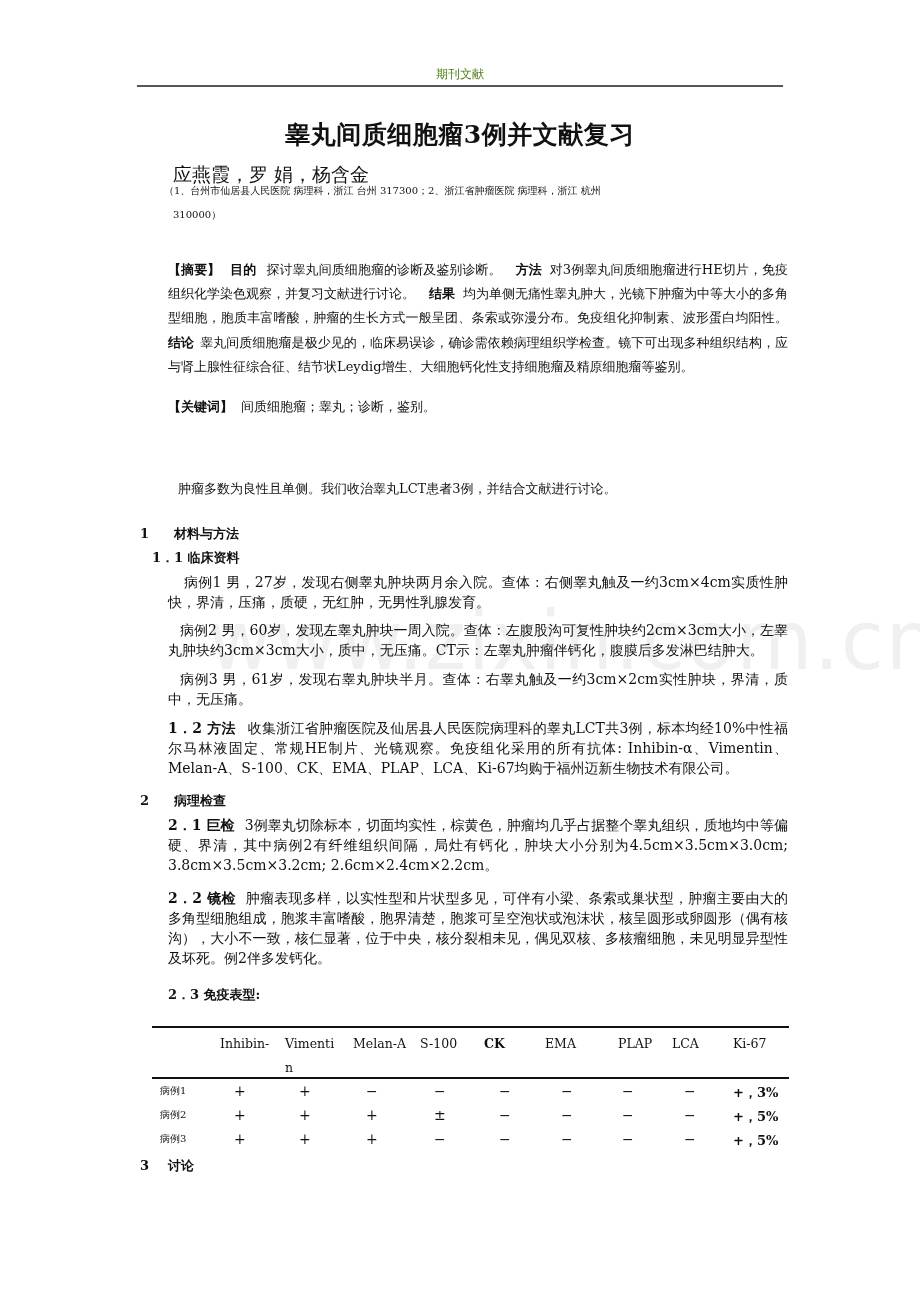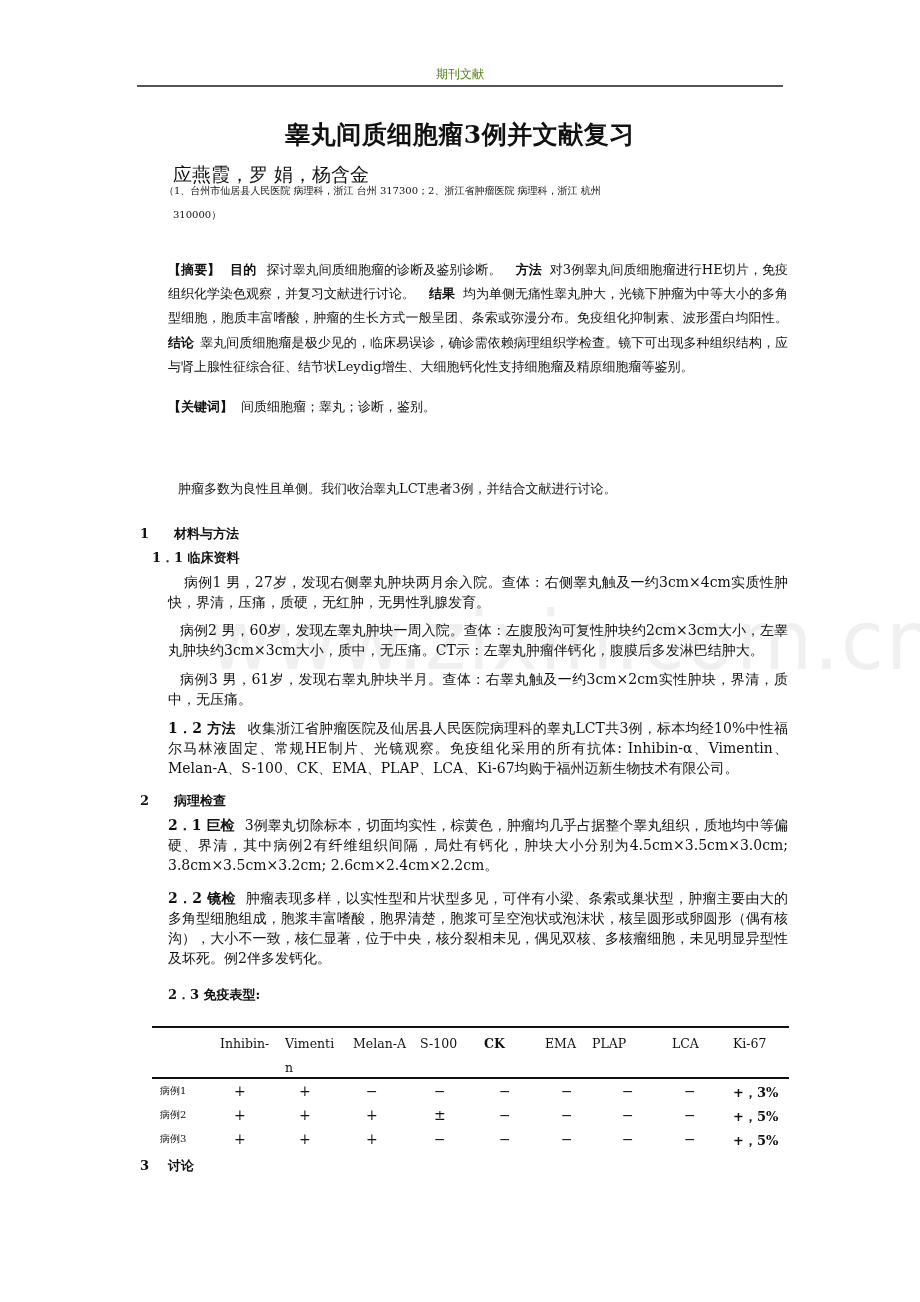--- a/index.html
+++ b/index.html
@@ -105,21 +105,21 @@
 
 <div class="abs tbl">
   <div class="rule-top"></div>
   <div class="hdr" style="left:68px;">Inhibin-</div>
   <div class="hdr" style="left:133px;">Vimenti</div>
   <div class="hdr2" style="left:133px;">n</div>
   <div class="hdr" style="left:201px;">Melan-A</div>
   <div class="hdr" style="left:268px;">S-100</div>
   <div class="hdr" style="left:332px;font-weight:bold;">CK</div>
   <div class="hdr" style="left:393px;text-align:center;">EMA</div>
-  <div class="hdr" style="left:440px;">PLAP</div>
+  <div class="hdr" style="left:466px;">PLAP</div>
   <div class="hdr" style="left:520px;">LCA</div>
   <div class="hdr" style="left:581px;">Ki-67</div>
   <div class="rule-mid"></div>
 
   <div class="rowlbl" style="left:8px; top:58px;">病例1</div>
   <div class="cell" style="left:82px;  top:57px;">+</div>
   <div class="cell" style="left:147px; top:57px;">+</div>
   <div class="cell" style="left:214px; top:57px;">−</div>
   <div class="cell" style="left:282px; top:57px;">−</div>
   <div class="cell" style="left:347px; top:57px;">−</div>

